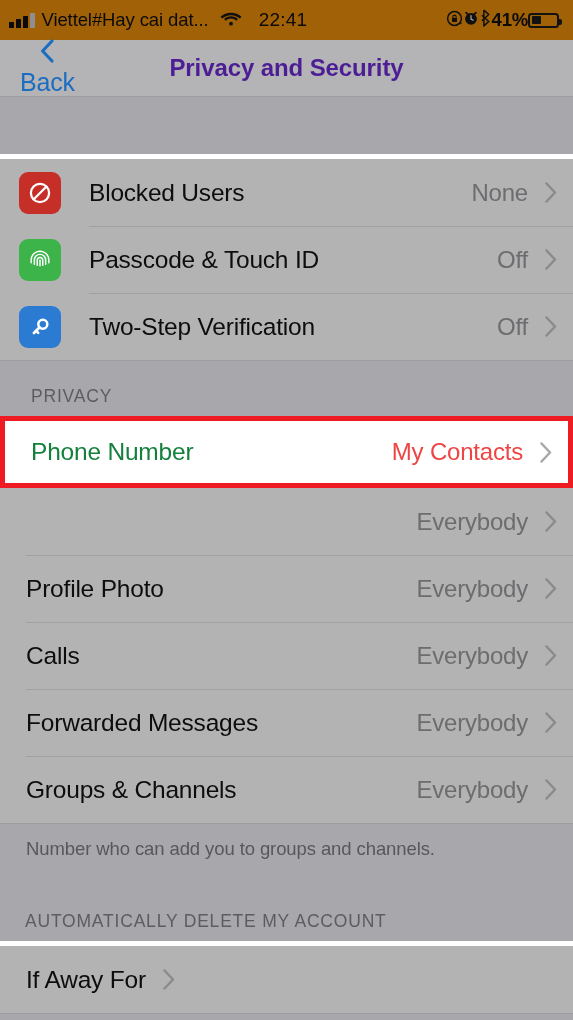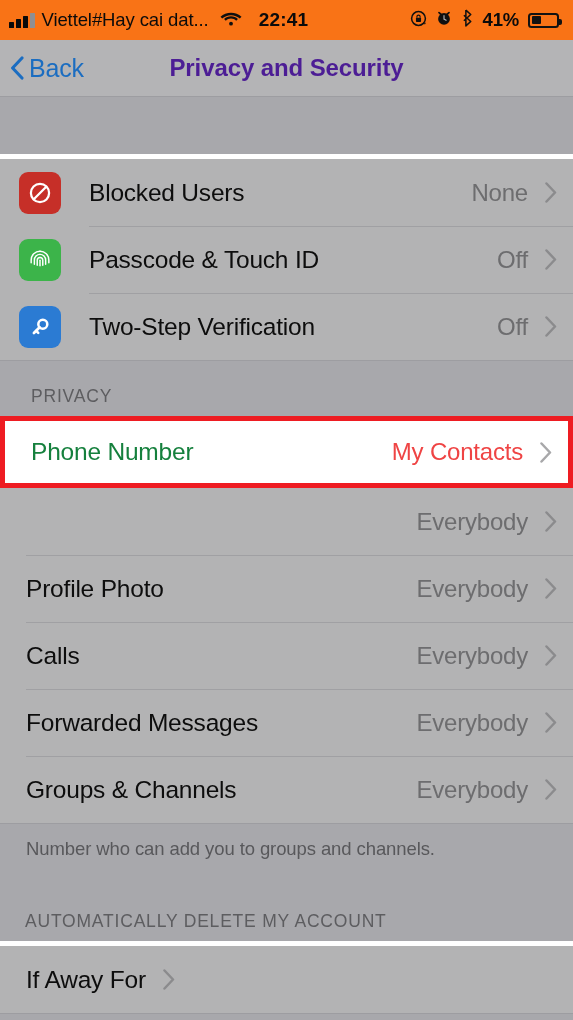--- a/index.html
+++ b/index.html
@@ -16,21 +16,21 @@
     position: relative;
     width: 573px;
     height: 1020px;
     overflow: hidden;
   }
 
   
   .status-bar {
     position: relative;
     height: 40px;
-    background: #f97316;
+    background: #a16207;
     display: flex;
     align-items: center;
     padding: 0 14px 0 9px;
   }
   .sb-left {
     display: flex;
     align-items: center;
     gap: 7px;
     flex: 0 0 auto;
   }
@@ -49,31 +49,30 @@
   .carrier {
     font-size: 18.5px;
     color: #0b0b0b;
     letter-spacing: -0.1px;
     white-space: nowrap;
   }
 
   .wifi-icon { width: 22px; height: 16px; position: relative; margin-left: 4px; }
   .clock-time {
     font-size: 19px;
-    font-weight: bold;
+    font-weight: normal;
     color: #0b0b0b;
     margin-left: 10px;
     letter-spacing: 0.2px;
   }
 
   .sb-right {
     margin-left: auto;
     display: flex;
     align-items: center;
-    gap: 9px;
   }
   .battery-pct {
     font-size: 18.5px;
     font-weight: bold;
     color: #0b0b0b;
     letter-spacing: -0.2px;
   }
   .battery {
     width: 31px; height: 15px;
     border: 2px solid #121212;
@@ -104,22 +103,23 @@
     height: 57px;
     background: #b4b4b6;
     display: flex;
     align-items: center;
     border-bottom: 1px solid #9d9da1;
   }
   .back-btn {
     display: flex;
     align-items: center;
     gap: 5px;
-    padding-left: 10px;
+    padding-left: 20px;
     cursor: pointer;
+    flex-direction: column;
   }
   .back-chev { width: 14px; height: 24px; flex: 0 0 auto; }
   .back-label {
     font-size: 25px;
     color: #1b6dc1;
     letter-spacing: -0.2px;
   }
   .nav-title {
     position: absolute;
     left: 0; right: 0;

